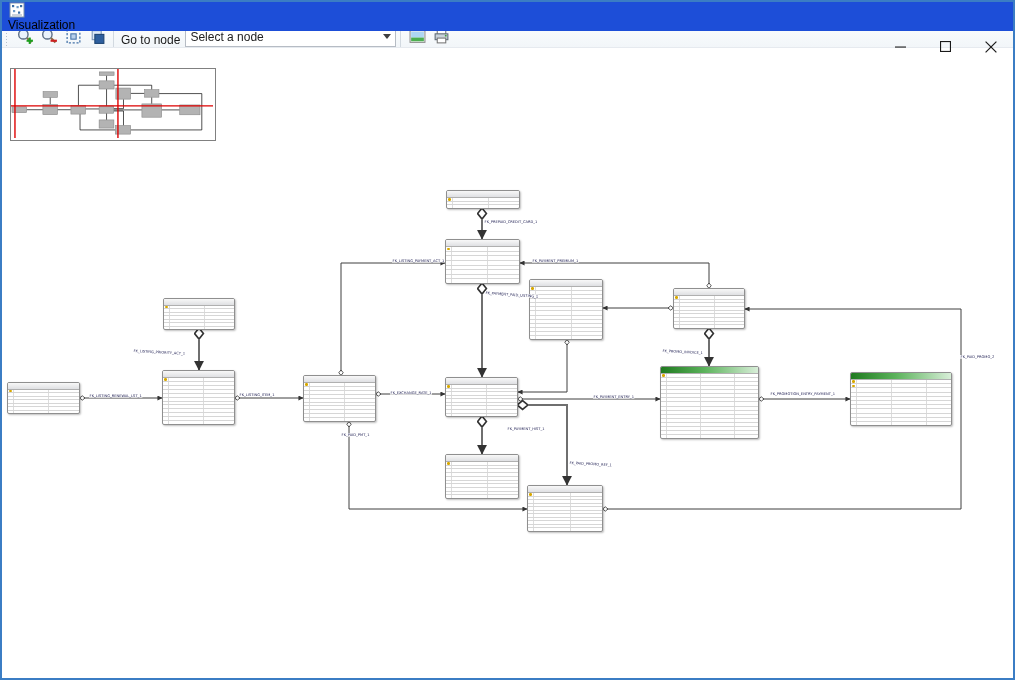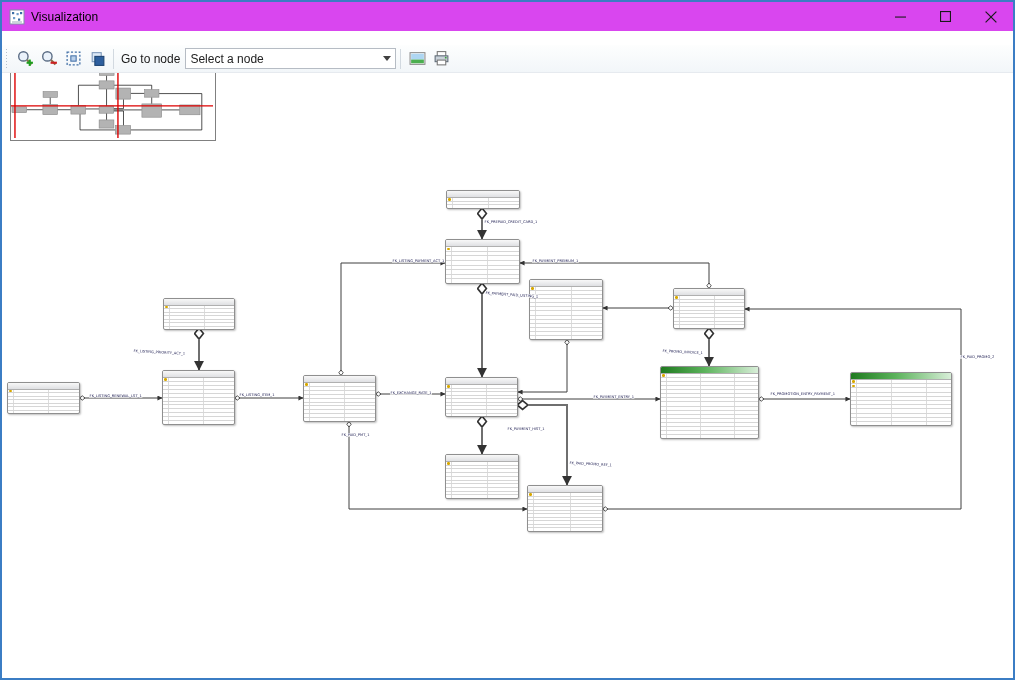--- a/index.html
+++ b/index.html
@@ -1,24 +1,24 @@
 <!DOCTYPE html>
 <html><head>
 <meta charset="utf-8">
 <style>
   html,body{margin:0;padding:0;background:#eef1f5;font-family:"Liberation Sans", sans-serif;}
   .window{position:relative;width:1015px;height:680px;background:#fff;border:2px solid #3b7dc4;box-sizing:border-box;overflow:hidden;}
   
-  .titlebar{position:absolute;left:0;top:0;right:0;height:29px;background:#d946ef;display:flex;align-items:center;z-index:30;}
+  .titlebar{position:absolute;left:0;top:0;right:0;height:29px;background:#1d4ed8;display:flex;align-items:flex-start;z-index:30;flex-direction:column;}
   .app-icon{margin-left:7px;width:16px;height:16px;display:inline-block;}
   .title-text{margin-left:6px;font-size:12px;color:#000;}
   .win-controls{margin-left:auto;display:flex;height:29px;}
   .wbtn{width:45px;height:29px;border:none;background:transparent;display:flex;align-items:center;justify-content:center;padding:0;cursor:default;}
   
-  .toolbar{position:absolute;left:0;top:43px;right:0;height:27px;background:linear-gradient(#fdfefe,#f2f6f9);display:flex;align-items:center;z-index:30;border-bottom:1px solid #e6eaef;}
+  .toolbar{position:absolute;left:0;top:18px;right:0;height:27px;background:linear-gradient(#fdfefe,#f2f6f9);display:flex;align-items:flex-end;z-index:30;border-bottom:1px solid #e6eaef;}
   .grip{width:4px;height:20px;margin:0 4px 0 3px;background:repeating-linear-gradient(180deg,#b7c1cc 0 1px,transparent 1px 3px);background-size:1px 100%;background-repeat:repeat-y;background-position:1px 0;}
   .tbtn{width:22px;height:22px;border:none;background:transparent;padding:2px;margin:0 1px;display:flex;align-items:center;justify-content:center;}
   .tsep{width:1px;height:20px;background:#d2d9e0;margin:0 4px;}
   .tlabel{font-size:12px;color:#1a1a1a;margin:0 5px 0 3px;white-space:nowrap;}
   .combo{width:211px;height:21px;background:#fff;border:1px solid #b6bcc4;display:flex;align-items:center;box-sizing:border-box;}
   .combo-text{flex:1;font-size:12px;color:#222;padding-left:4px;white-space:nowrap;overflow:hidden;}
   .combo-arrow{width:16px;height:100%;display:flex;align-items:center;justify-content:center;}
   
   #canvas{position:absolute;left:0;top:0;width:100%;height:100%;background:#fff;z-index:1;}
   #edgelayer{position:absolute;left:0;top:0;pointer-events:none;}

